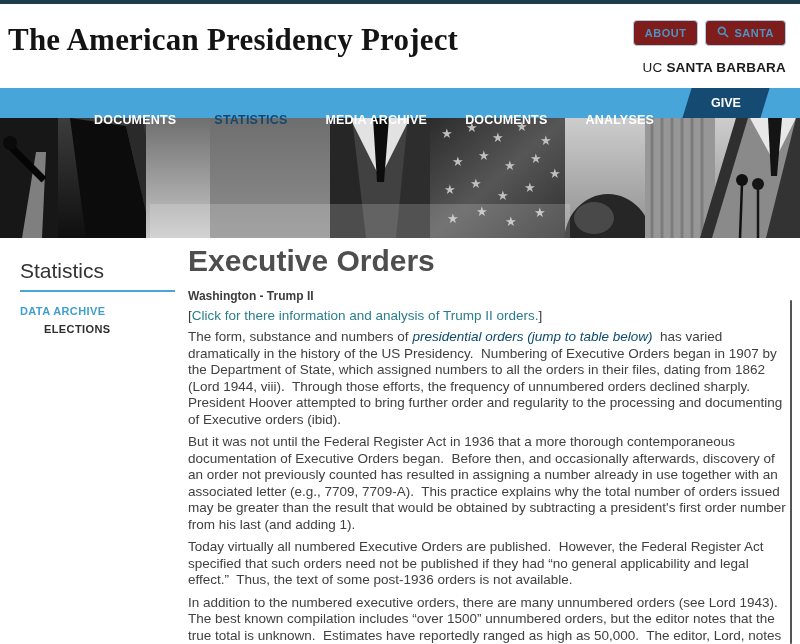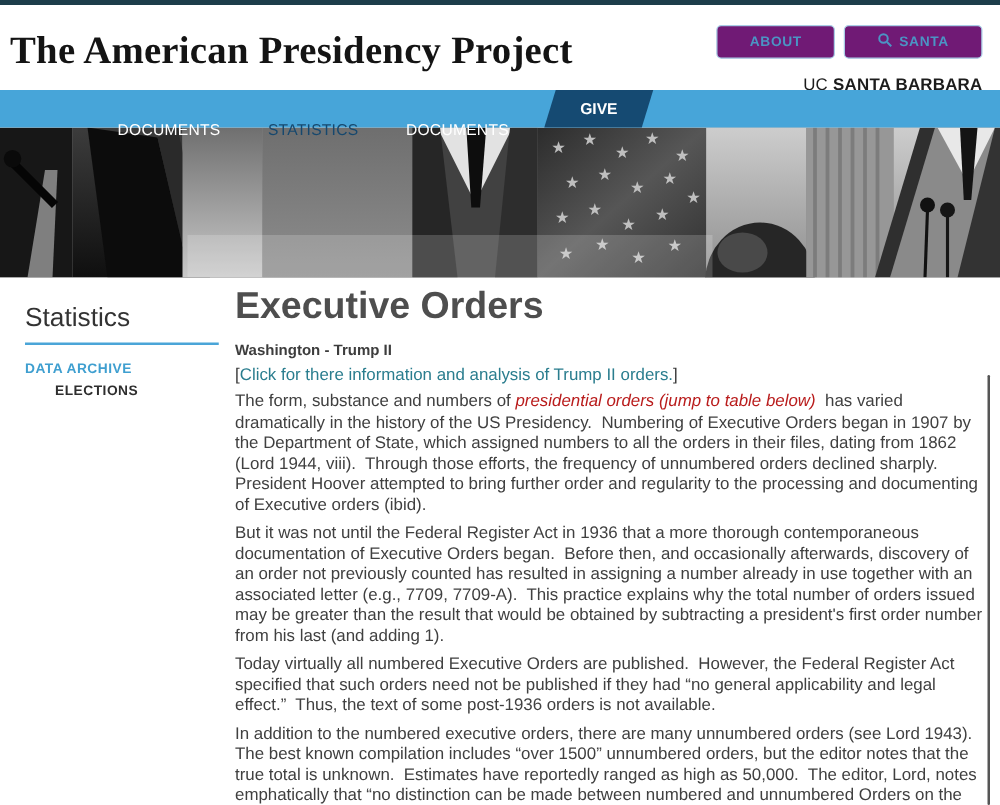--- a/index.html
+++ b/index.html
@@ -4,47 +4,47 @@
 <style>
   html,body{margin:0;padding:0;}
   body{
     width:800px;height:644px;overflow:hidden;position:relative;
     background:#ffffff;font-family:"Liberation Sans", sans-serif;
     -webkit-font-smoothing:antialiased;
   }
   
   .top-strip{height:4px;background:#1d3d4a;}
   
-  .header{height:68px;position:relative;background:#fff;}
+  .header{height:84px;position:relative;background:#fff;}
   .site-title{
     position:absolute;left:8px;top:18px;
     font-family:"Liberation Serif", serif;font-weight:700;
     font-size:31px;color:#141414;letter-spacing:0.2px;cursor:pointer;
   }
   .header-buttons{position:absolute;top:16px;right:14px;display:flex;gap:7px;}
   .hbtn{
     display:flex;align-items:center;gap:5px;
-    border:1px solid #a9cde5;border-radius:4px;background:#701a75;
+    border:1px solid #a9cde5;border-radius:4px;background:#7f1d1d;
     color:#4b94c4;font-size:11px;font-weight:700;letter-spacing:0.5px;
-    padding:5px 26px;cursor:pointer;
+    padding:5px 11px;cursor:pointer;
   }
   .ucsb{
     position:absolute;top:56px;right:14px;
     font-size:13.5px;color:#1c1c1c;letter-spacing:0.2px;cursor:pointer;
   }
   .ucsb .prefix{font-weight:400;}
   .ucsb .name{font-weight:700;text-align:right;}
   
   .nav{
     height:30px;background:#47a5d9;display:flex;align-items:stretch;
     padding-left:75px;position:relative;
   }
   .nav-item{
     display:flex;align-items:center;padding:0 19px;
-    color:#ffffff;font-size:12.5px;font-weight:400;letter-spacing:0.2px;
+    color:#ffffff;font-size:12.5px;font-weight:700;letter-spacing:0.2px;
     cursor:pointer;white-space:nowrap;margin-top:32px;
   }
   .nav-item.active{color:#16486e;}
   .give{
     position:relative;margin-left:14px;width:78px;
     display:flex;align-items:center;justify-content:center;
     color:#fff;font-size:12.5px;font-weight:700;cursor:pointer;
   }
   .give::before{
     content:"";position:absolute;inset:0;background:#154a72;
@@ -66,21 +66,21 @@
   
   .main{flex:1;padding:6px 14px 0 0;min-width:0;}
   .page-title{font-size:30px;font-weight:700;color:#4e4e4e;line-height:33px;margin:0 0 10px;}
   .subtitle{font-size:12px;font-weight:700;color:#3d3d3d;line-height:19px;margin:0 0 2px;}
   .info-line{font-size:13.5px;line-height:16px;color:#3a3a3a;margin:0 0 5px;}
   .info-link{color:#2a7d8e;text-decoration:none;cursor:pointer;}
   p.body{
     font-size:13.5px;line-height:16.5px;color:#404040;
     margin:0 0 6px;white-space:pre-wrap;
   }
-  a.blue-link{color:#b91c1c;text-decoration:none;font-style:italic;cursor:pointer;}
+  a.blue-link{color:#0c4a6e;text-decoration:none;font-style:italic;cursor:pointer;}
   
   .scroll-thumb{
     position:absolute;right:8px;top:300px;width:2px;height:344px;
     background:#555;border-radius:2px;cursor:grab;
   }
 </style>
 </head>
 <body>
 
 <div class="top-strip"></div>
@@ -103,21 +103,23 @@
   </div>
   <div class="ucsb">
     <span class="prefix">UC</span>
     <span class="name">SANTA BARBARA</span>
   </div>
 </div>
 
 <div class="nav">
   <div class="nav-item">DOCUMENTS</div>
   <div class="nav-item active">STATISTICS</div>
+  <div class="nav-item">MEDIA ARCHIVE</div>
   <div class="nav-item">DOCUMENTS</div>
+  <div class="nav-item">ANALYSES</div>
   <div class="give">
     <span class="lbl">GIVE</span>
   </div>
 </div>
 
 <div class="banner">
   <svg width="800" height="120" viewBox="0 0 800 120" preserveAspectRatio="none">
     <defs>
       <linearGradient id="gDark" x1="0" y1="0" x2="0" y2="1">
         <stop offset="0" stop-color="#3c3c3c"></stop>

